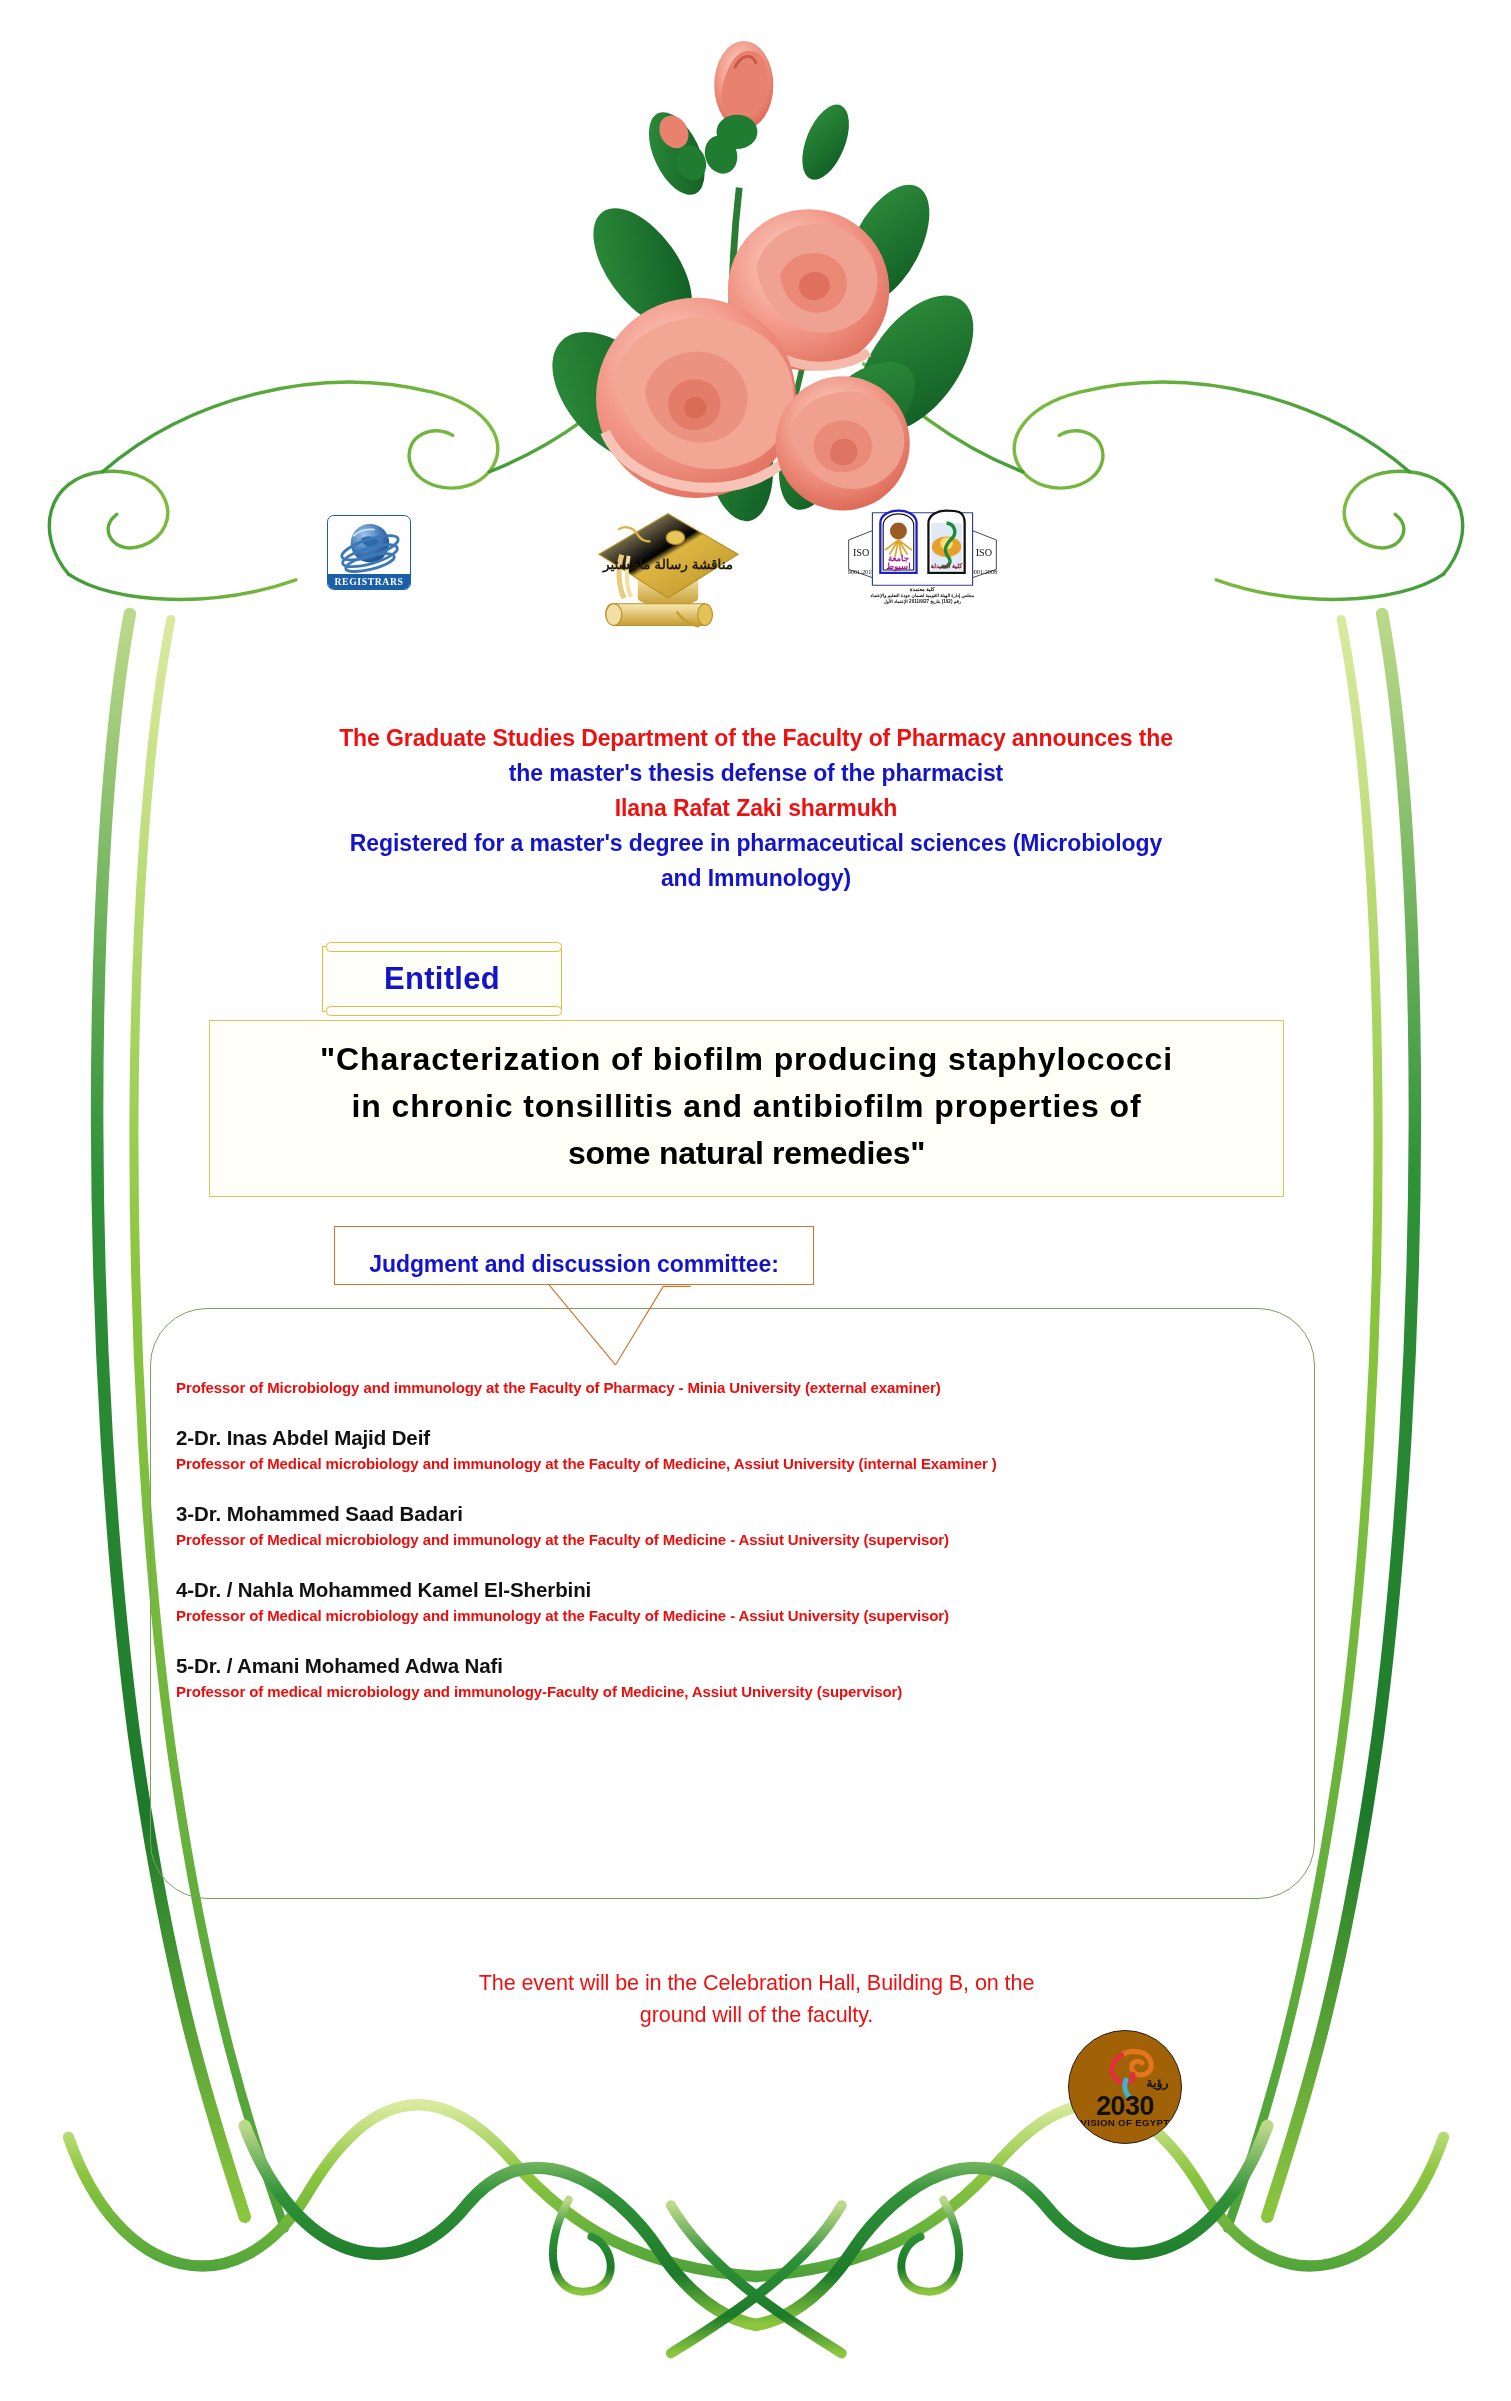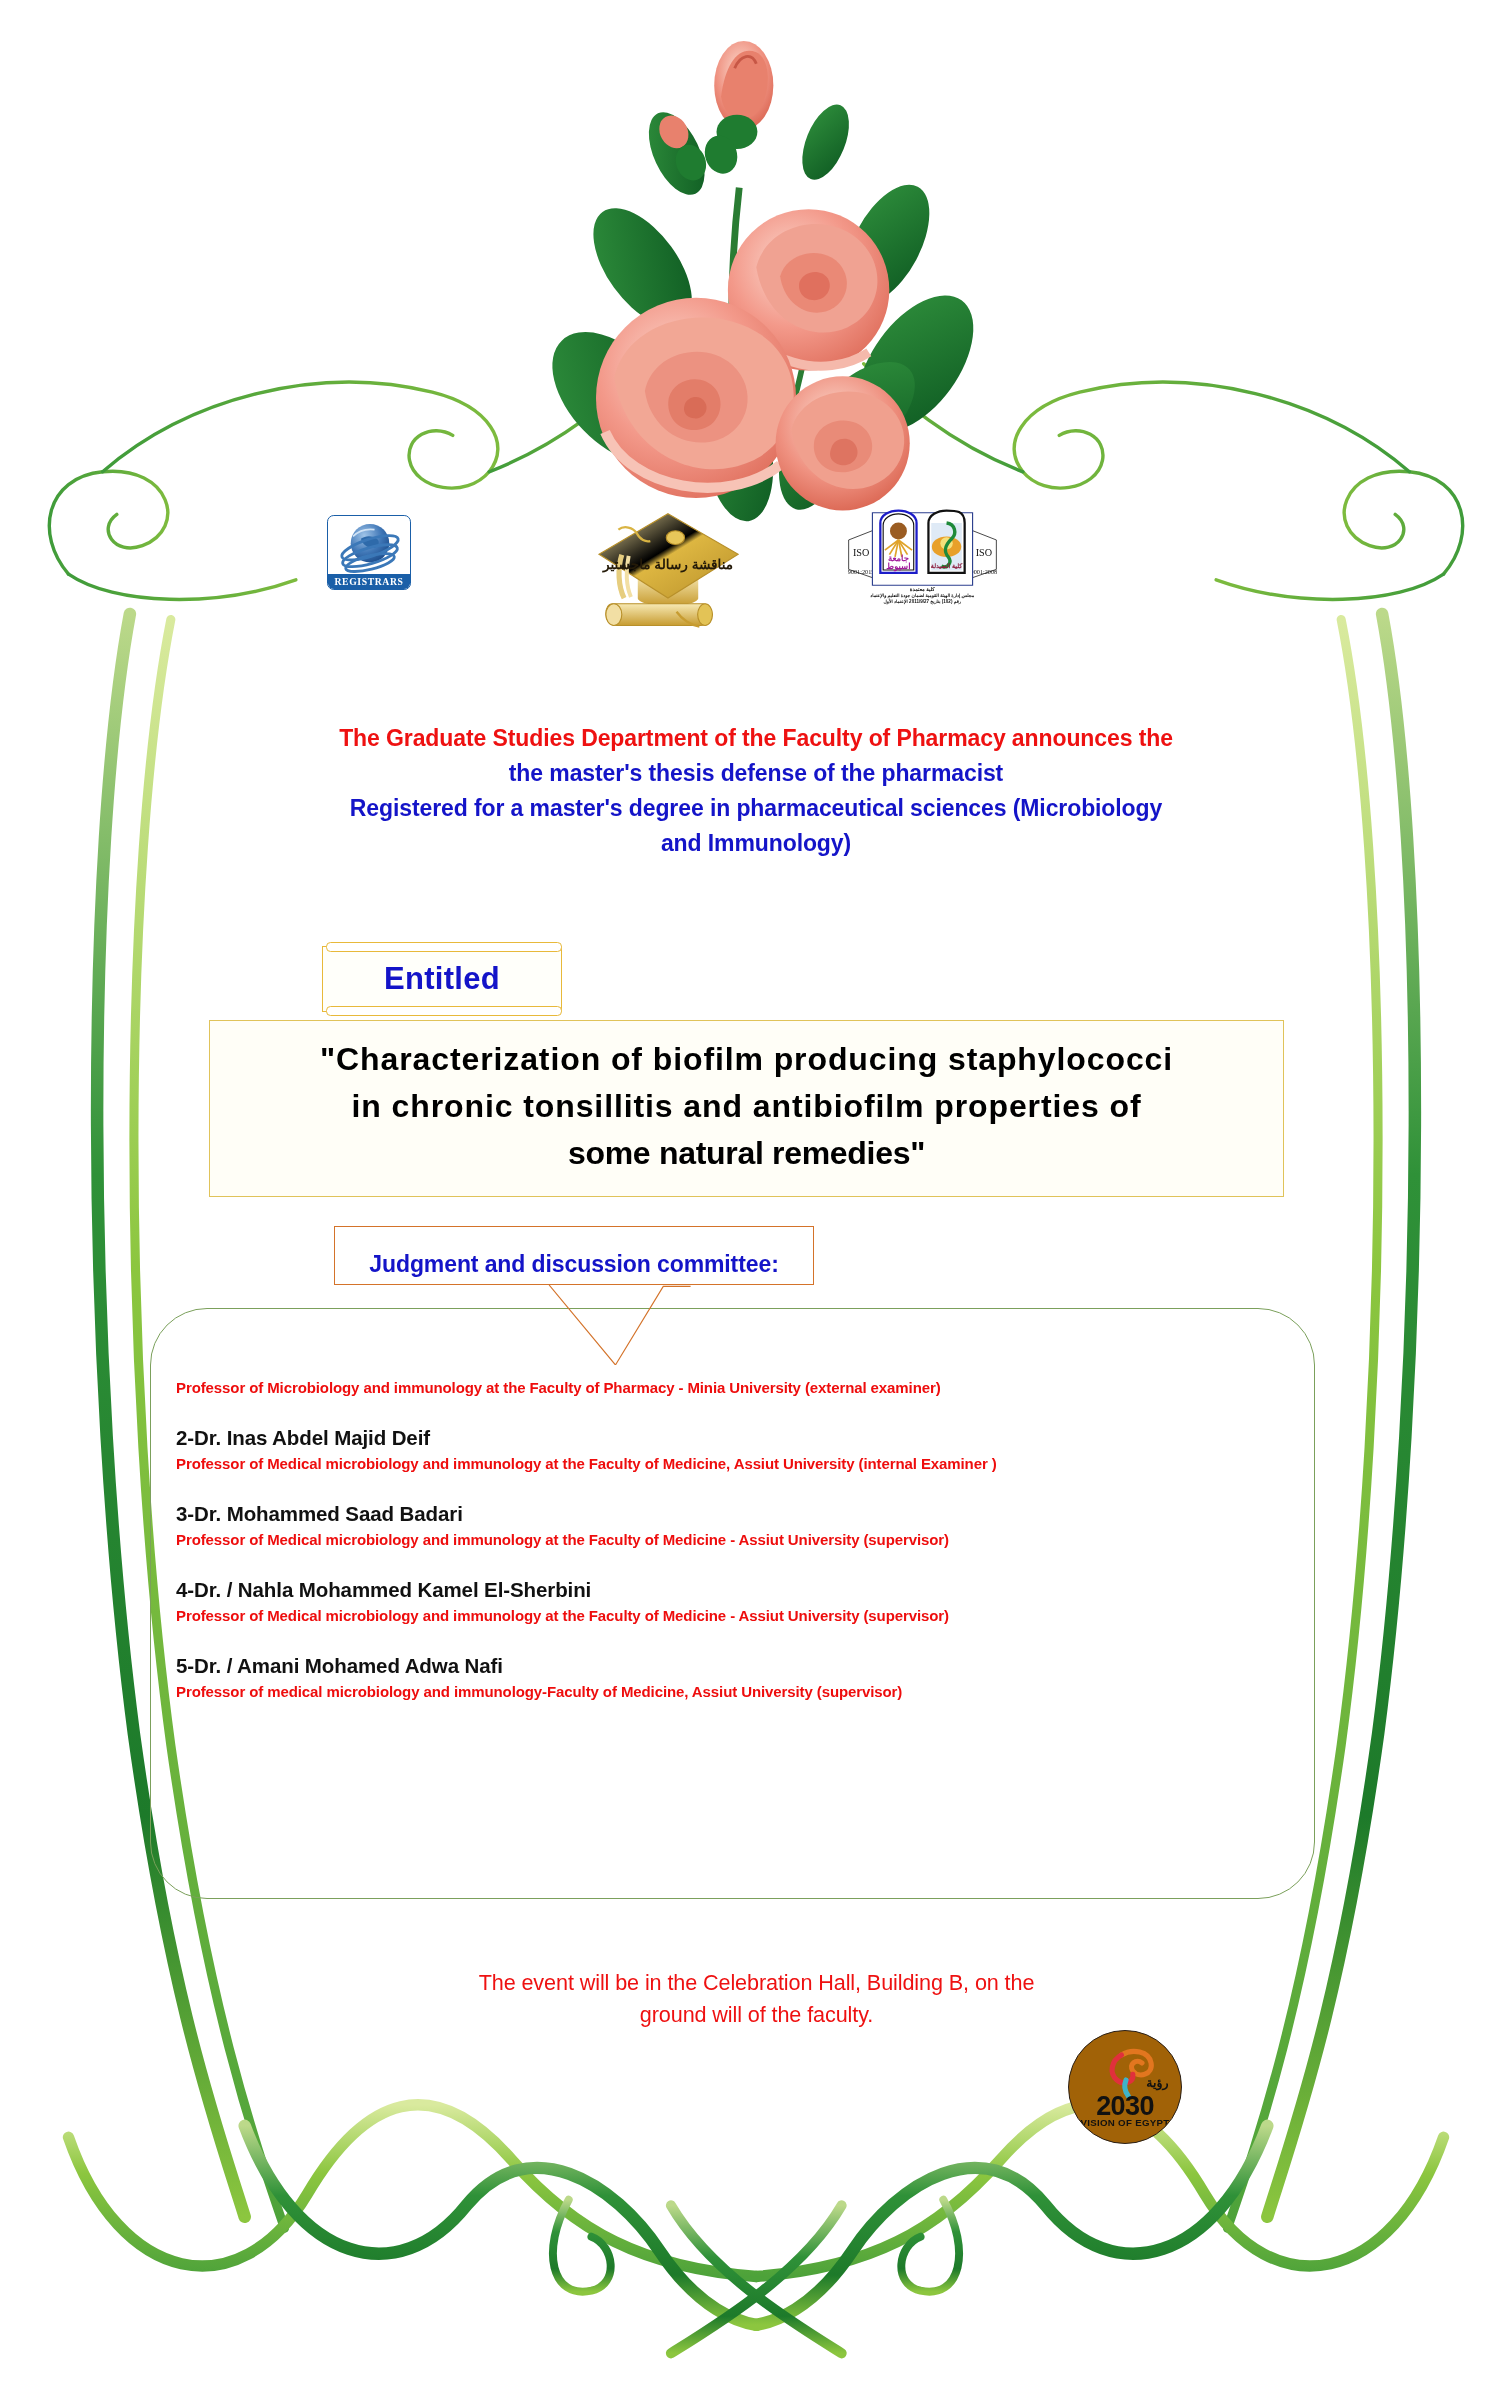--- a/index.html
+++ b/index.html
@@ -480,20 +480,21 @@
 
       <text x="132" y="150" font-size="9" font-weight="bold" text-anchor="middle" fill="#111" direction="rtl">كلية معتمدة</text>
       <text x="132" y="161" font-size="8" font-weight="bold" text-anchor="middle" fill="#111" direction="rtl">مجلس إدارة الهيئة القومية لضمان جودة التعليم والإعتماد</text>
       <text x="132" y="172" font-size="8" font-weight="bold" text-anchor="middle" fill="#111" direction="rtl">رقم (102) بتاريخ 2011/9/27 الإعتماد الأول</text>
     </svg>
   </div>
 
   <div class="announce">
     <div class="an-red">The Graduate Studies Department of the Faculty of Pharmacy announces the</div>
     <div class="an-blue">the master's thesis defense of the pharmacist</div>
+    <div class="an-red">Ilana Rafat Zaki sharmukh</div>
     <div class="an-blue">Registered for a master's degree in pharmaceutical sciences (Microbiology</div>
     <div class="an-blue">and Immunology)</div>
   </div>
 
   <div id="entitled-box">
     <span id="entitled-label">Entitled</span>
   </div>
 
   <div id="title-box">
     <div class="tline l1">"Characterization  of  biofilm  producing  staphylococci</div>

